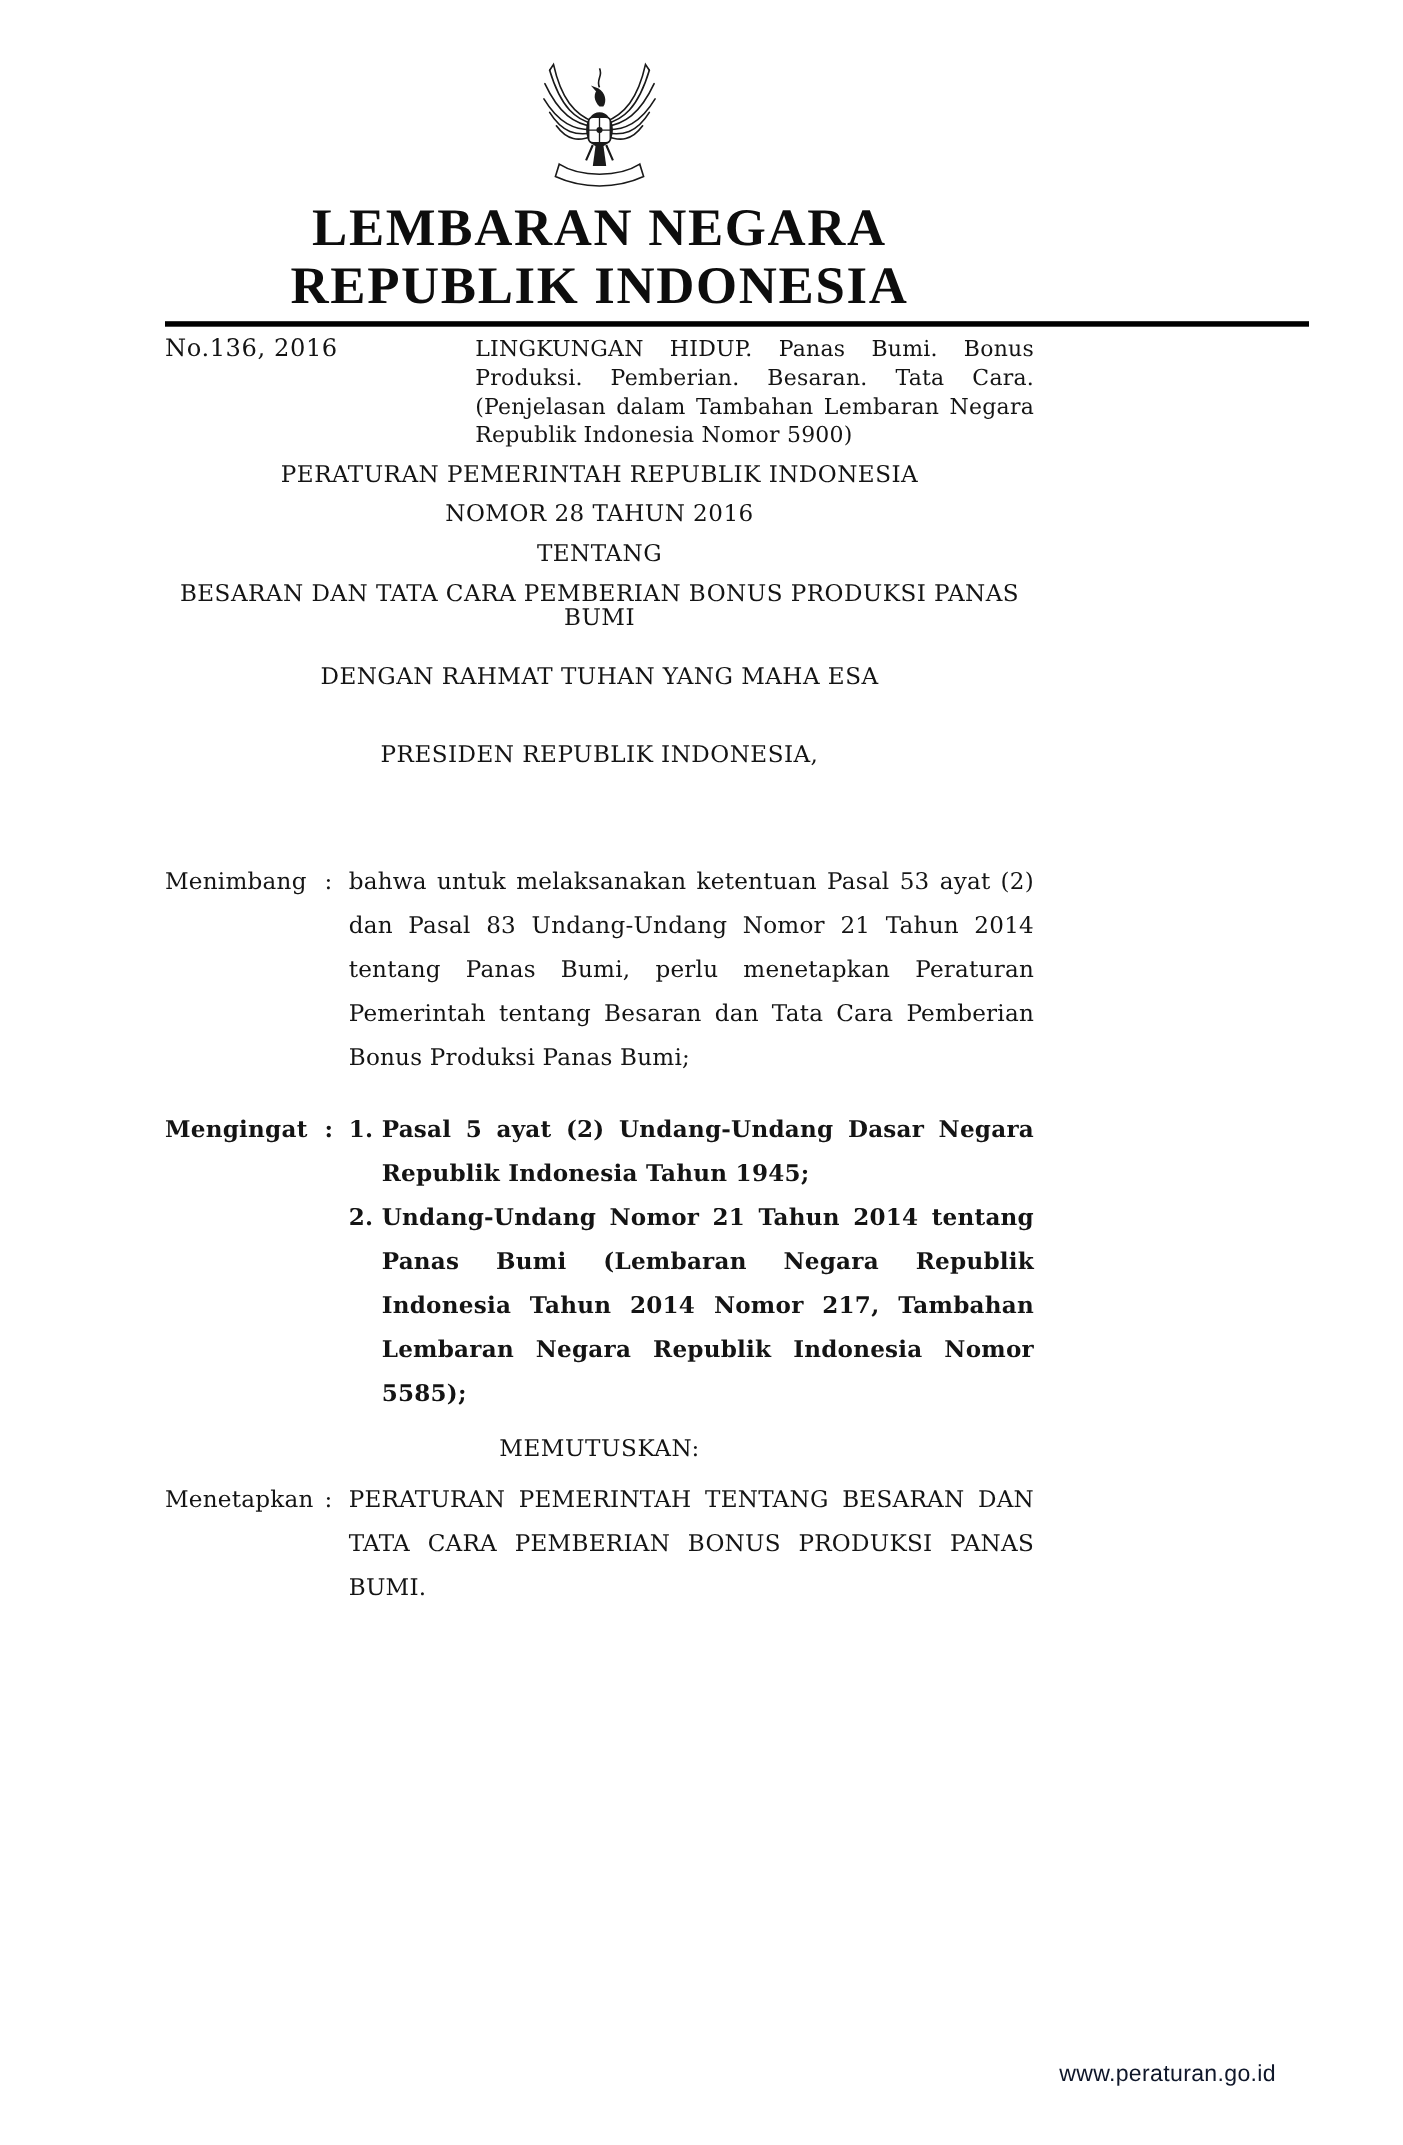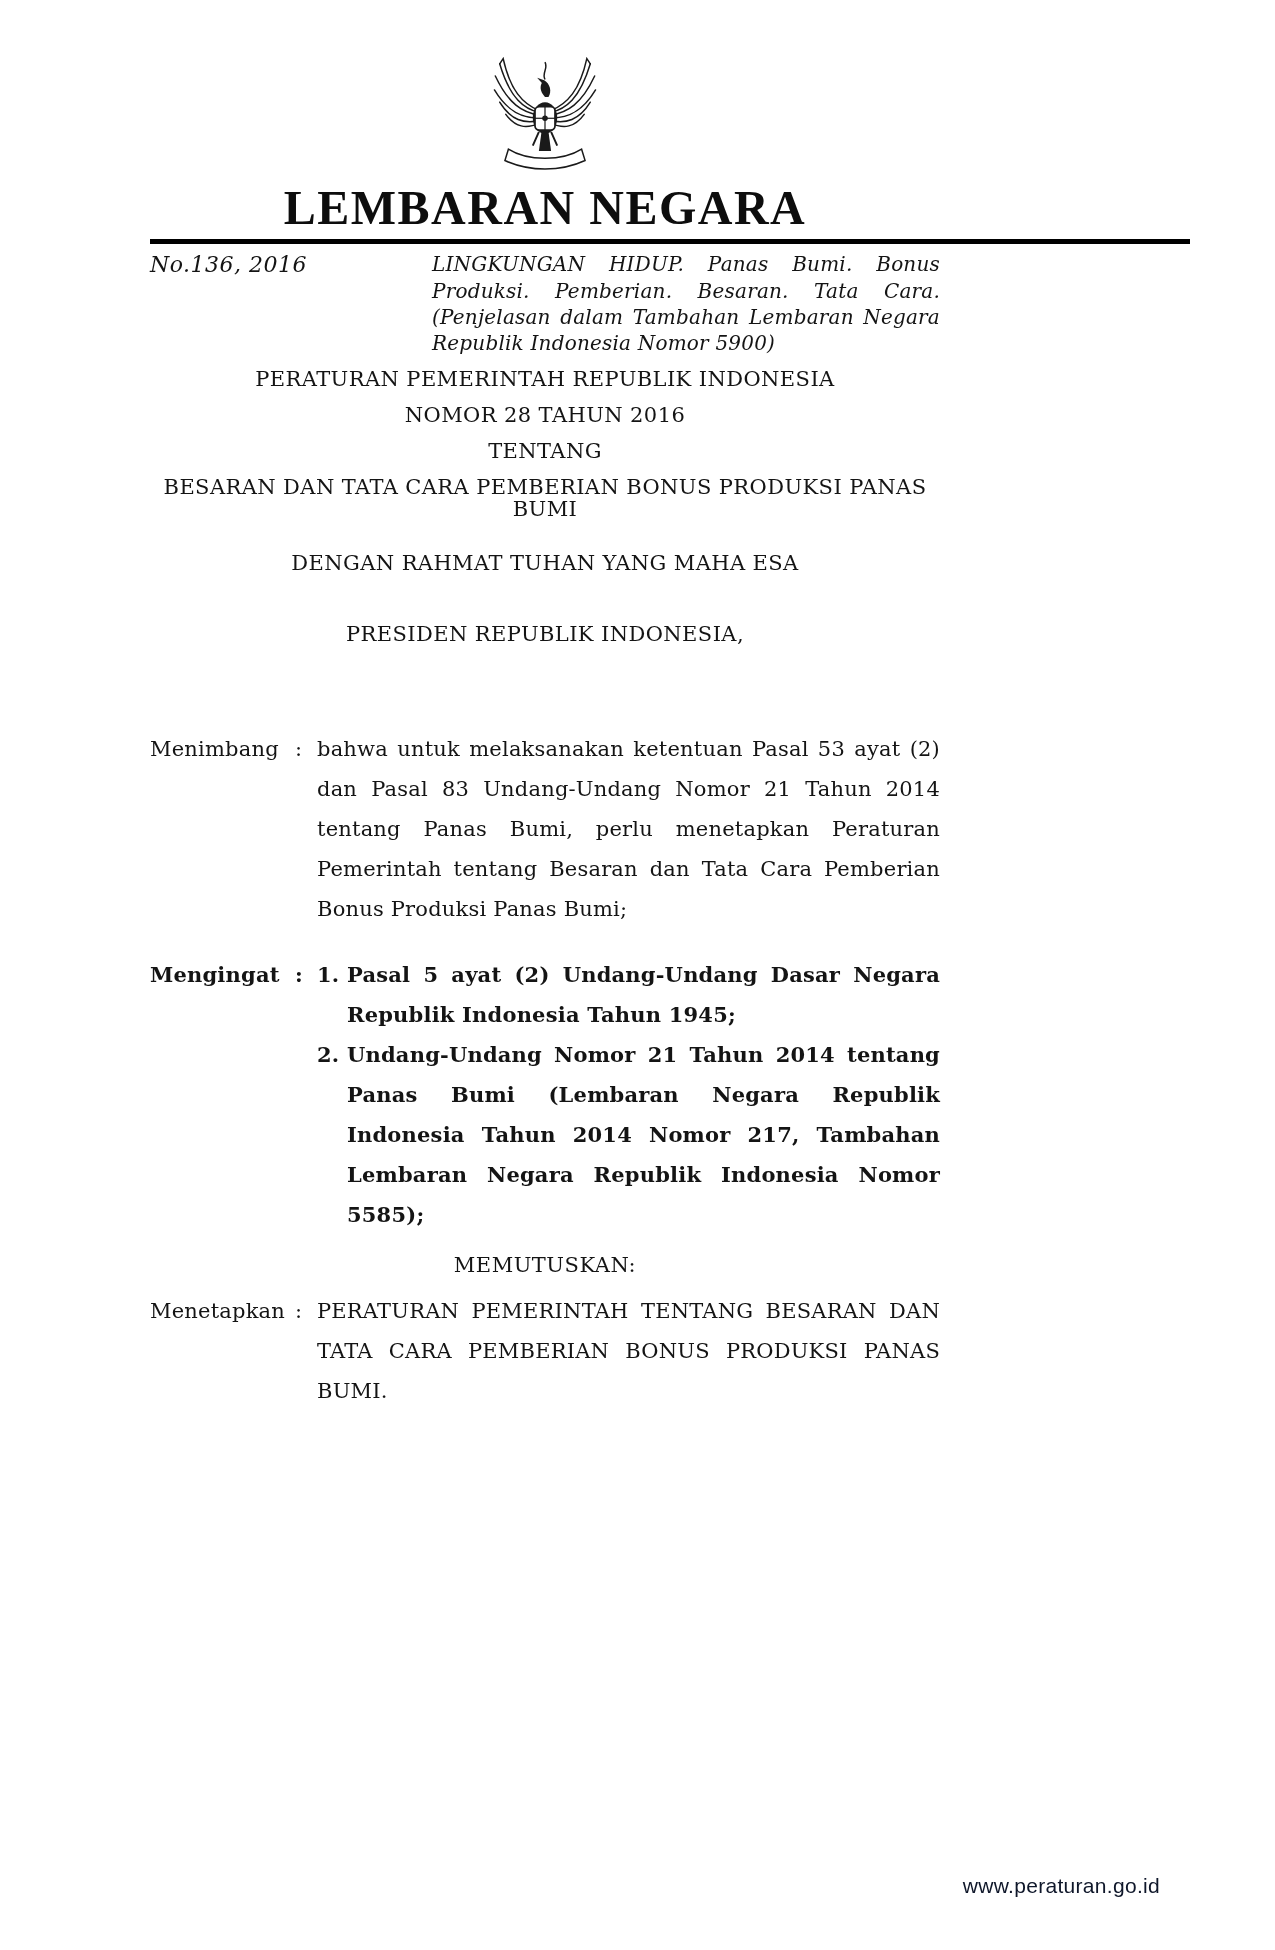--- a/index.html
+++ b/index.html
@@ -35,21 +35,20 @@
   }
   .header-rule {
     width:1040px;            
     height:5px;
     background:#000;
     margin-top:5px;
   }
   .meta-row {
     display:flex;
     margin-top:7px;
-    font-style:italic;
   }
   .gazette-number {
     width:282px;
     font-size:22px;
     letter-spacing:0.5px;
     padding-top:1px;
   }
   .subject-abstract {
     flex:1;
     font-size:20px;
@@ -141,20 +140,21 @@
         <path d="M63 100 L56 116 M77 100 L84 116" stroke="#1a1a1a" stroke-width="2.2" fill="none"></path>
 
         <path d="M66 100 L63 122 L77 122 L74 100 Z" fill="#1a1a1a"></path>
 
         <path d="M28 120 C50 134 90 134 112 120 L116 133 C88 146 52 146 24 133 Z" fill="#ffffff" stroke="#1a1a1a" stroke-width="1.7"></path>
       </svg>
     </div>
 
     <h1 class="masthead-title">
       <span>LEMBARAN NEGARA</span><br>
+      <span>REPUBLIK INDONESIA</span>
     </h1>
 
     <div class="header-rule"></div>
 
     <div class="meta-row">
       <div class="gazette-number">No.136, 2016</div>
       <div class="subject-abstract">LINGKUNGAN HIDUP. Panas Bumi. Bonus Produksi. Pemberian. Besaran. Tata Cara. (Penjelasan dalam Tambahan Lembaran Negara Republik Indonesia Nomor 5900)</div>
     </div>
 
     <div class="title-block">

